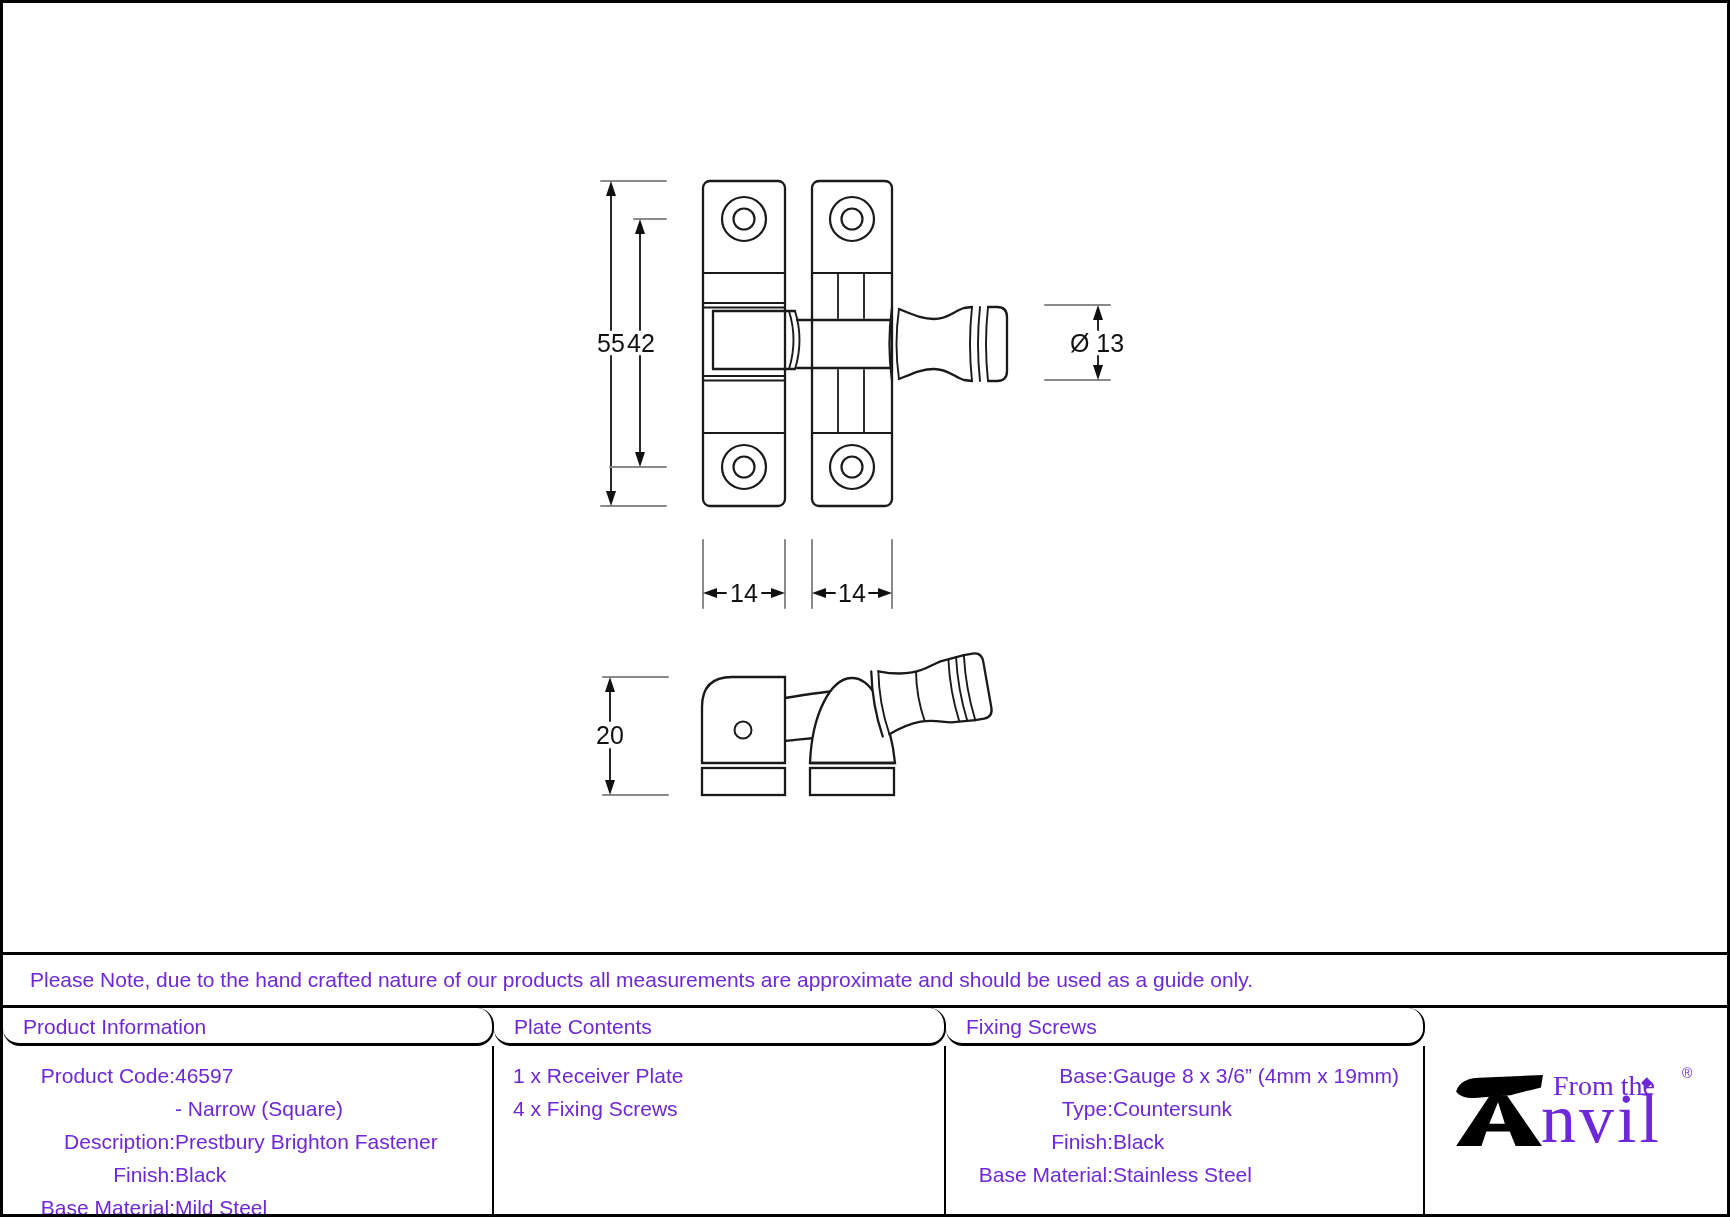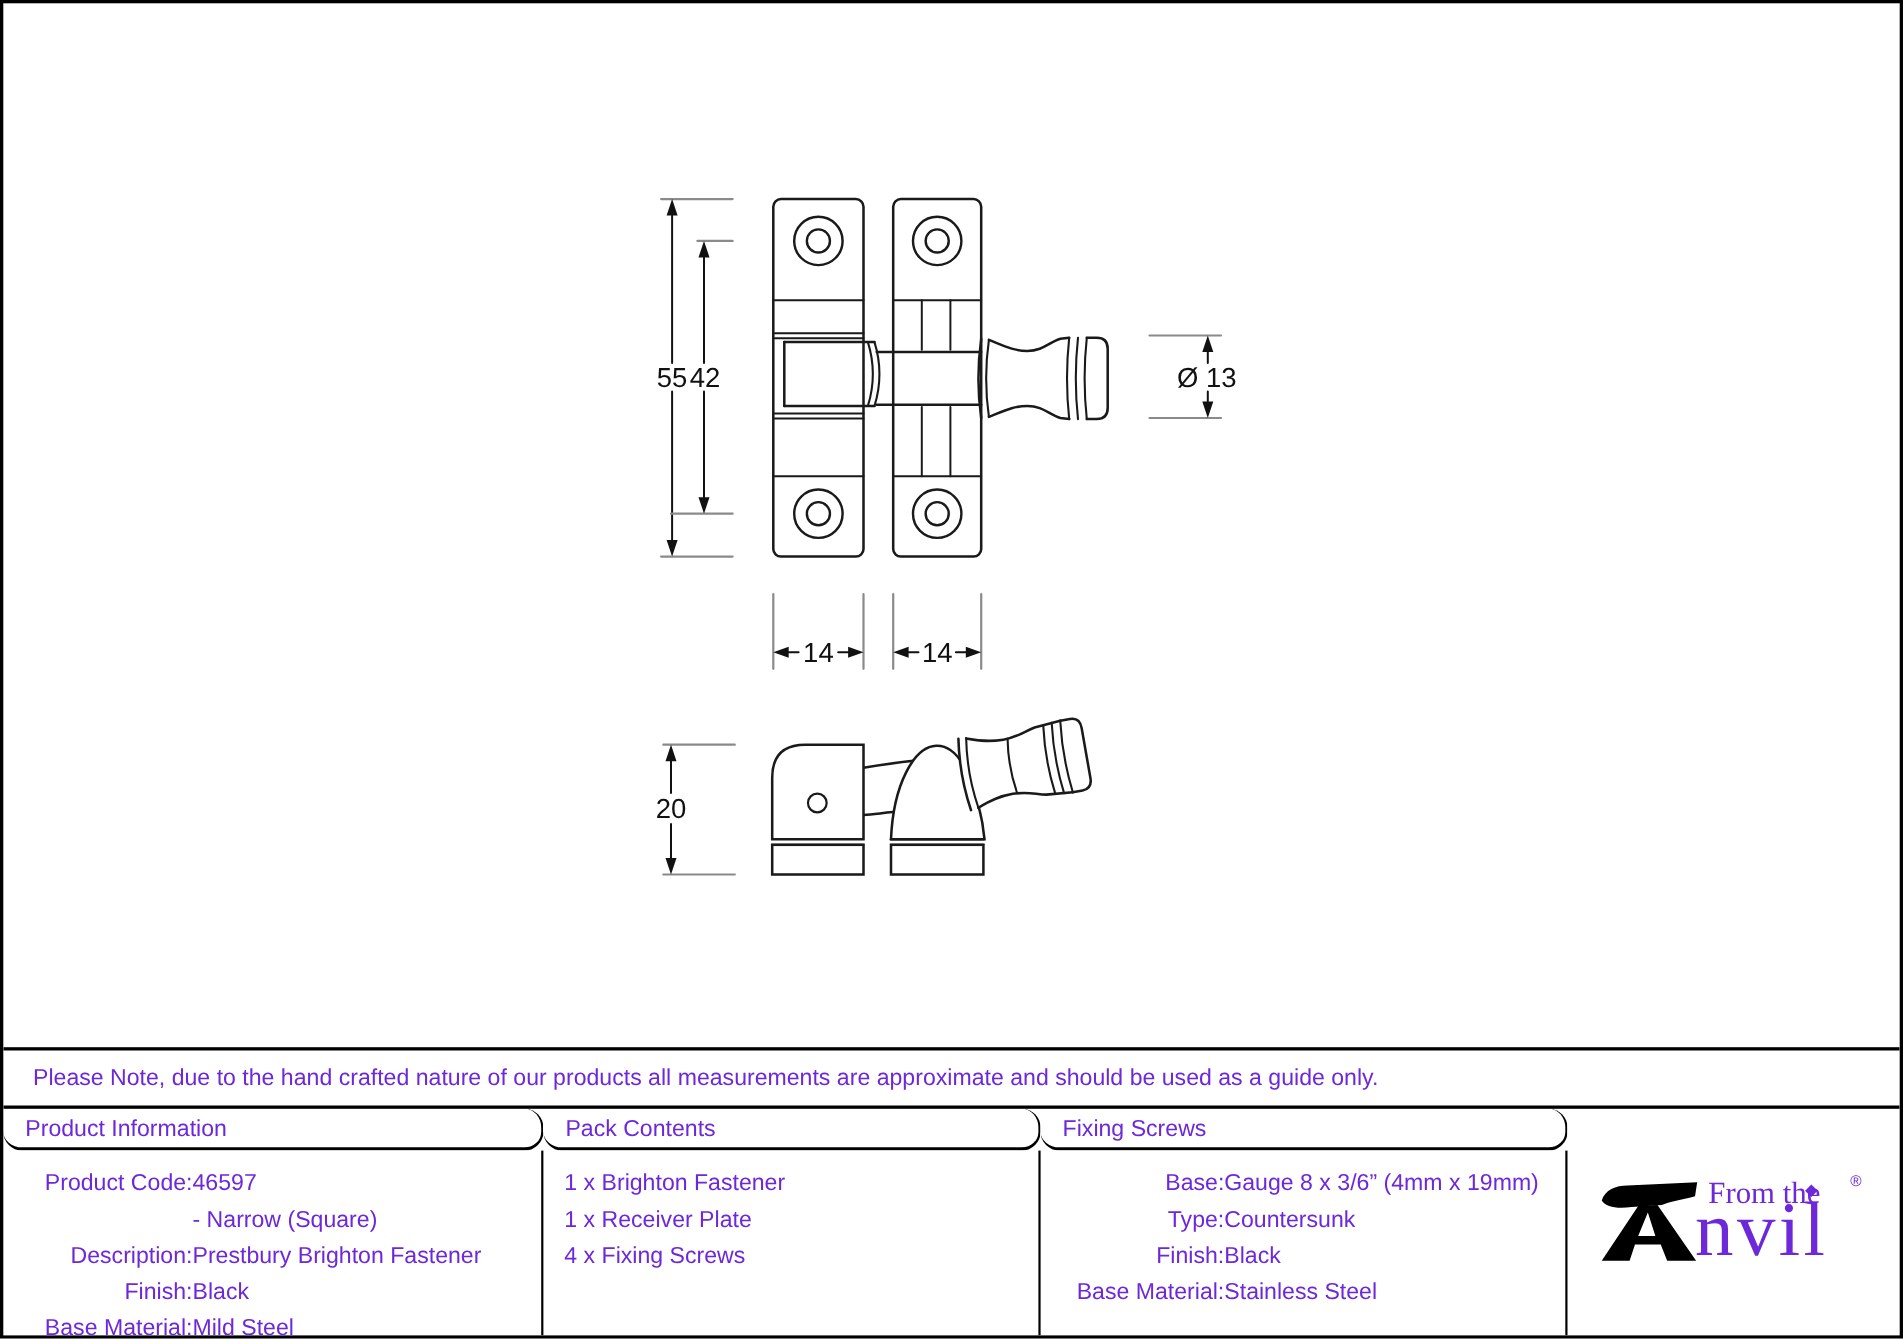--- a/index.html
+++ b/index.html
@@ -219,21 +219,21 @@
     </svg>
   </div>
 
   <div class="note-bar">
     <span>Please Note, due to the hand crafted nature of our products all measurements are approximate and should be used as a guide only.</span>
   </div>
 
   <div class="info-table">
 
     <div class="cell header c1">Product Information</div>
-    <div class="cell header c2">Pack Contents</div>
+    <div class="cell header c2">Plate Contents</div>
     <div class="cell header c3">Fixing Screws</div>
 
     <div class="cell logo-cell">
       <svg class="anvil-svg" viewBox="0 0 94 80">
         <path fill="#000" d="M2,22 C5,12 15,8 26,8 L91,5 L89,18 C78,21 66,23 58,26 L30,28 C16,30 6,28 2,22 Z"></path>
         <path fill="#000" fill-rule="evenodd" d="M36,27 L54,26 L90,78 L63,78 L57,63 L33,63 L28,78 L2,78 Z M45,33 L52,55 L36,55 Z"></path>
       </svg>
       <span class="logo-from">From the</span>
       <span class="logo-diamond">◆</span>
       <span class="logo-nvil">nvil</span>
@@ -257,21 +257,20 @@
         <span class="kv-label">Finish:</span>
         <span>Black</span>
       </div>
       <div class="kv-row">
         <span class="kv-label">Base Material:</span>
         <span>Mild Steel</span>
       </div>
     </div>
 
     <div class="cell bodycell c2">
-      <div>1 x Brighton Fastener</div>
       <div>1 x Receiver Plate</div>
       <div>4 x Fixing Screws</div>
     </div>
 
     <div class="cell bodycell c3">
       <div class="kv-row">
         <span class="kv-label">Base:</span>
         <span>Gauge 8 x 3/6” (4mm x 19mm)</span>
       </div>
       <div class="kv-row">

